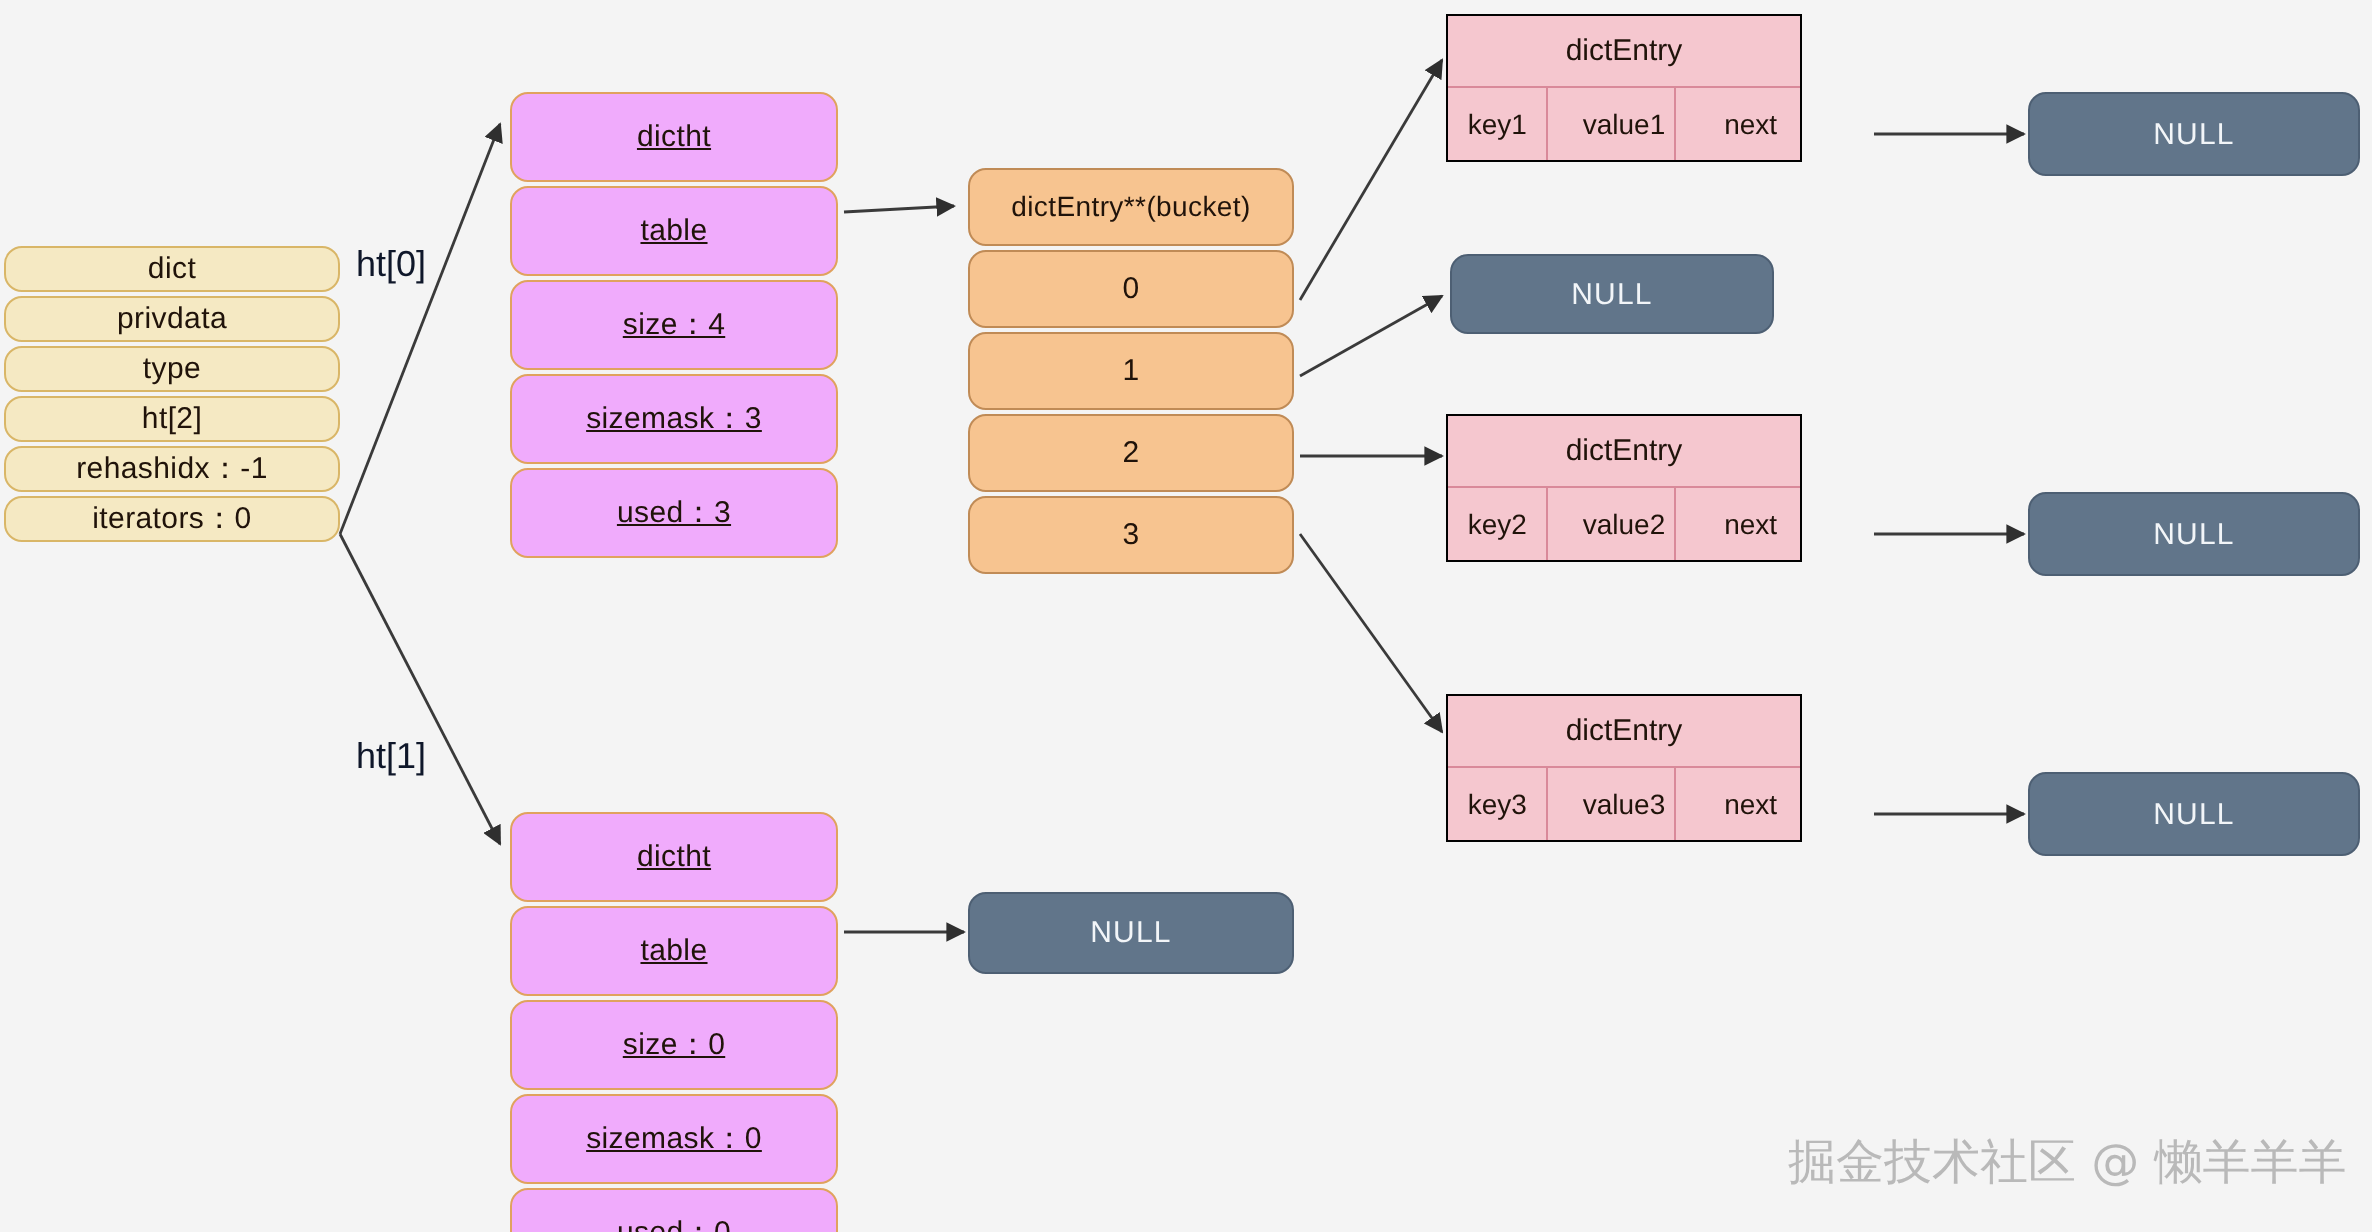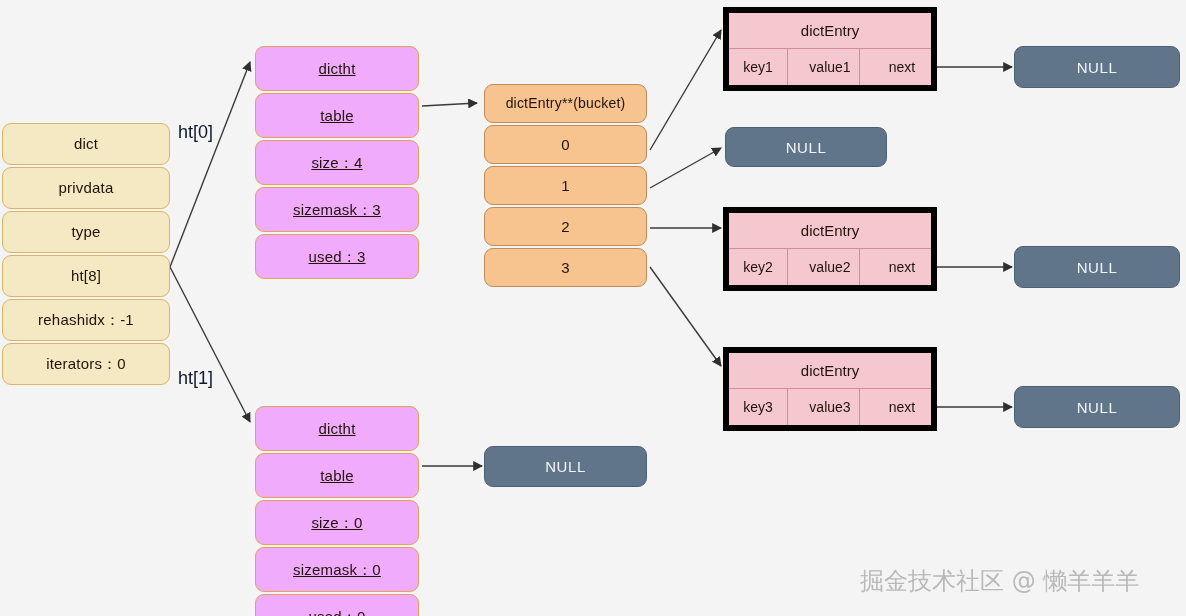--- a/index.html
+++ b/index.html
@@ -42,21 +42,21 @@
     letter-spacing: 0.2px;
     text-align: center;
     line-height: 1.15;
   }
 
   
   .dict-stack .cell {
     background: #f5e9c3;
     border: 1px solid #d9b667;
     width: 168px;
-    height: 42px;
+    height: 23px;
   }
 
   
   .dictht-stack .cell {
     background: #f0abfc;
     border: 1px solid #e0a25e;
     width: 164px;
     height: 45px;
     text-decoration: underline;
   }
@@ -70,23 +70,23 @@
   }
   .bucket-stack .cell.head {
     height: 39px;
     font-size: 14px;
     line-height: 1.12;
   }
 
   
   .entry {
     position: absolute;
-    width: 214px;
+    width: 178px;
     box-sizing: border-box;
-    border: 6px solid #000000;
+    border: 1px solid #000000;
     background: #f5c7cf;
   }
   .entry .entry-head {
     height: 35px;
     display: flex;
     align-items: center;
     justify-content: center;
     border-bottom: 1px solid #d9899a;
     font-size: 15px;
     color: #20130a;
@@ -170,21 +170,21 @@
 
     <path d="M 937 67 L 1012 67" stroke="#3a3a3a" stroke-width="1.4" fill="none" marker-end="url(#arrow)"></path>
     <path d="M 937 267 L 1012 267" stroke="#3a3a3a" stroke-width="1.4" fill="none" marker-end="url(#arrow)"></path>
     <path d="M 937 407 L 1012 407" stroke="#3a3a3a" stroke-width="1.4" fill="none" marker-end="url(#arrow)"></path>
   </svg>
 
   <div class="stack dict-stack" style="left:2px; top:123px;">
     <div class="cell">dict</div>
     <div class="cell">privdata</div>
     <div class="cell">type</div>
-    <div class="cell">ht[8]</div>
+    <div class="cell">ht[2]</div>
     <div class="cell">rehashidx：-1</div>
     <div class="cell">iterators：0</div>
   </div>
 
   <div class="edge-label" style="left:178px; top:122px;">ht[0]</div>
   <div class="edge-label" style="left:178px; top:368px;">ht[1]</div>
 
   <div class="stack dictht-stack" style="left:255px; top:46px;">
     <div class="cell">dictht</div>
     <div class="cell">table</div>
@@ -242,15 +242,15 @@
   <div class="nullbox" style="left:1014px; top:46px; width:166px; height:42px;">NULL</div>
 
   <div class="nullbox" style="left:725px; top:127px; width:162px; height:40px;">NULL</div>
 
   <div class="nullbox" style="left:1014px; top:246px; width:166px; height:42px;">NULL</div>
 
   <div class="nullbox" style="left:1014px; top:386px; width:166px; height:42px;">NULL</div>
 
   <div class="nullbox" style="left:484px; top:446px; width:163px; height:41px;">NULL</div>
 
-  <div class="watermark" style="left:860px; top:565px;">掘金技术社区 @ 懒羊羊羊</div>
+  <div class="watermark" style="left:894px; top:565px;">掘金技术社区 @ 懒羊羊羊</div>
 
 </div>
 
 </body></html>

